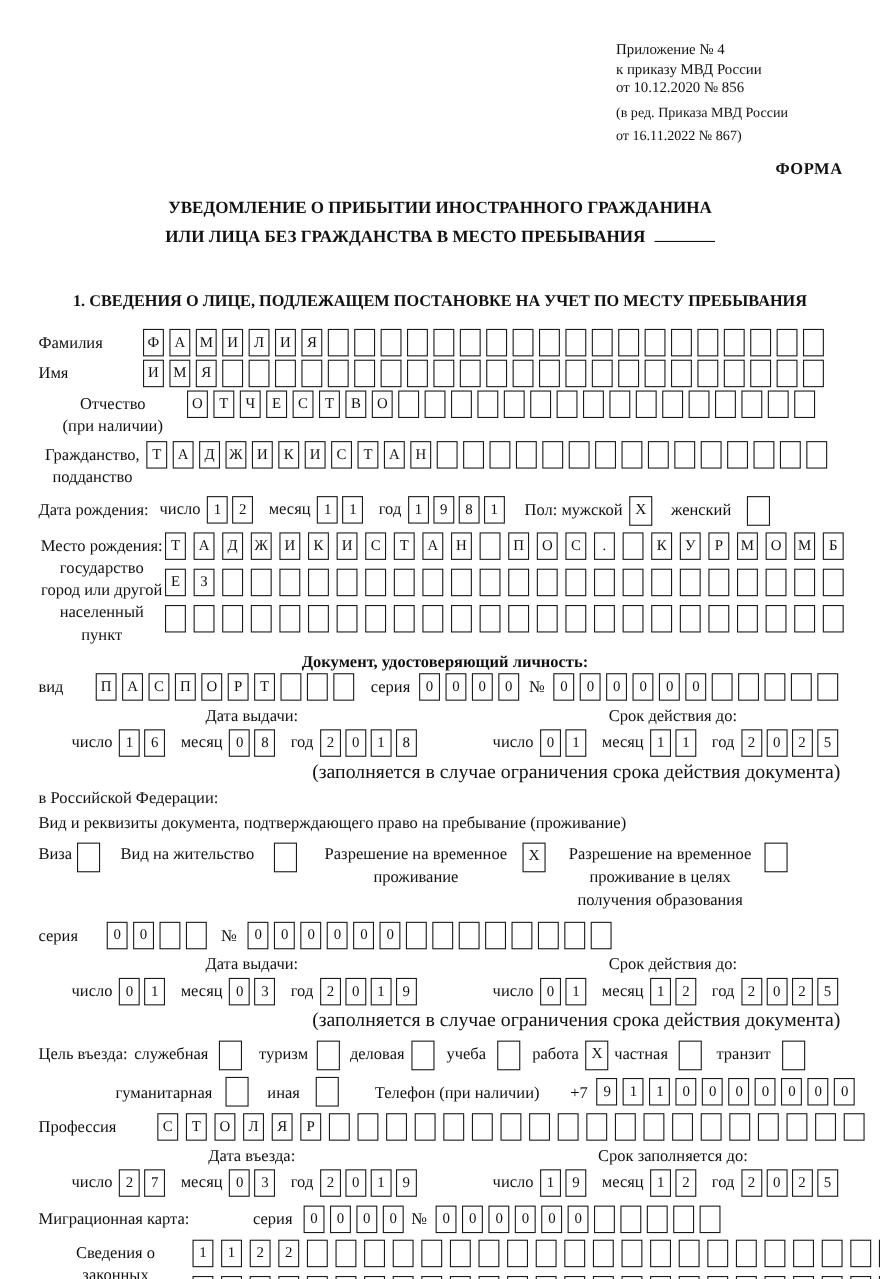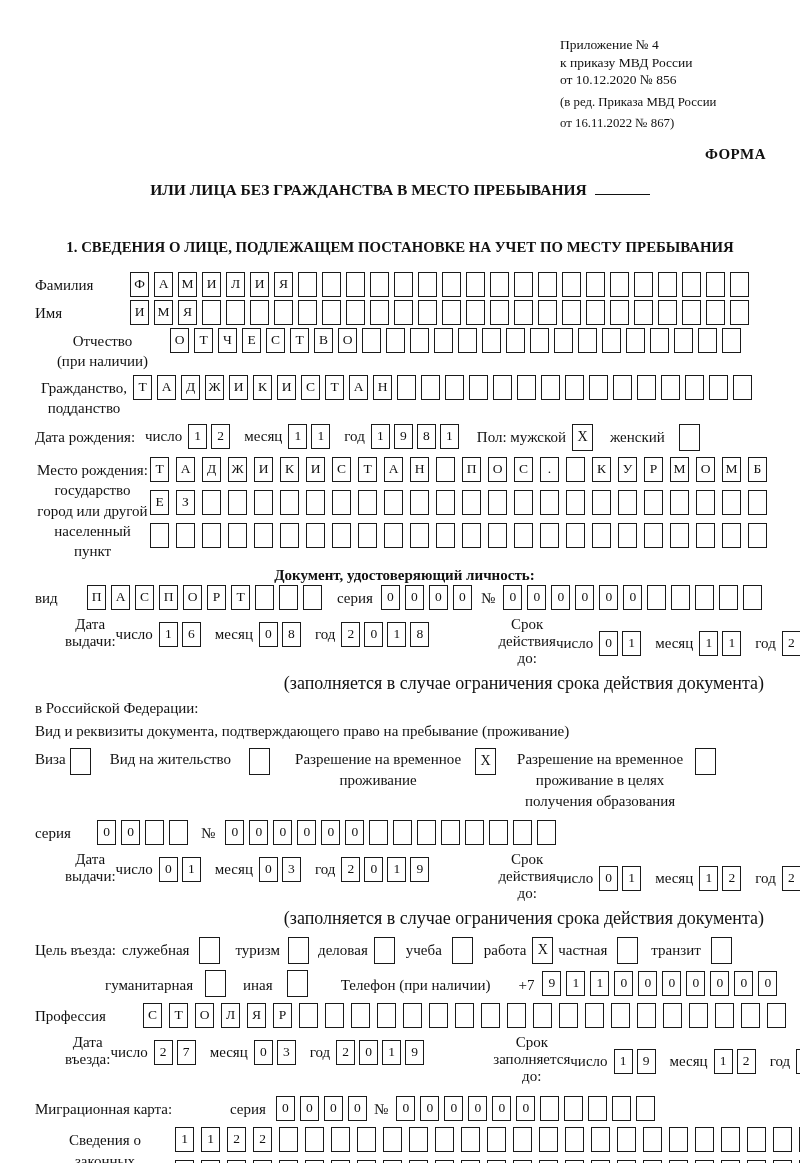--- a/index.html
+++ b/index.html
@@ -26,21 +26,21 @@
     flex:none; width:19px; height:25px; border:1.6px solid #1a1a1a;
     margin-right:5px; text-align:center; font-size:13.5px; line-height:22px;
     background:#fff;
   }
   .wide .cell { margin-right:7px; }
   .cb .cell { width:21px; height:27px; line-height:24px; font-size:14px; }
   .dg { display:inline-flex; align-items:center; }
   .dg .dg-label { margin-right:6px; }
   .dg .cells { margin-right:10px; }
   .dg .cell { margin-right:4px; }
-  .dcol { display:flex; flex-direction:row; }
+  .dcol { display:flex; flex-direction:column; }
   .dcol .dhead { text-align:center; margin-bottom:3px; }
   .note { font-size:18px; text-align:right; padding-right:10px; margin-top:2px; }
   .mt6 { margin-top:6px; } .mt8 { margin-top:8px; } .mb8 { margin-bottom:8px; }
   .center-head { text-align:center; font-weight:bold; margin:6px 0 1px 0; }
   .opt { display:flex; align-items:flex-start; }
   .opt .olabel { text-align:center; line-height:1.4; padding-top:3px; }
   .opt .cb { margin-left:8px; margin-top:2px; }
 </style>
 </head>
 <body>
@@ -51,20 +51,21 @@
     <div>Приложение № 4</div>
     <div>к приказу МВД России</div>
     <div>от 10.12.2020 № 856</div>
     <div class="small">(в ред. Приказа МВД России</div>
     <div class="small">от 16.11.2022 № 867)</div>
   </div>
 
   <div class="forma">ФОРМА</div>
 
   <div class="title">
+    <div>УВЕДОМЛЕНИЕ О ПРИБЫТИИ ИНОСТРАННОГО ГРАЖДАНИНА</div>
     <div><span>ИЛИ ЛИЦА БЕЗ ГРАЖДАНСТВА В МЕСТО ПРЕБЫВАНИЯ</span><span class="blank-line"></span></div>
   </div>
 
   <div class="sect">1. СВЕДЕНИЯ О ЛИЦЕ, ПОДЛЕЖАЩЕМ ПОСТАНОВКЕ НА УЧЕТ ПО МЕСТУ ПРЕБЫВАНИЯ</div>
 
   <div class="form">
 
     <div class="row">
       <div class="lbl" style="width:95px">Фамилия</div>
       <div class="cells">

